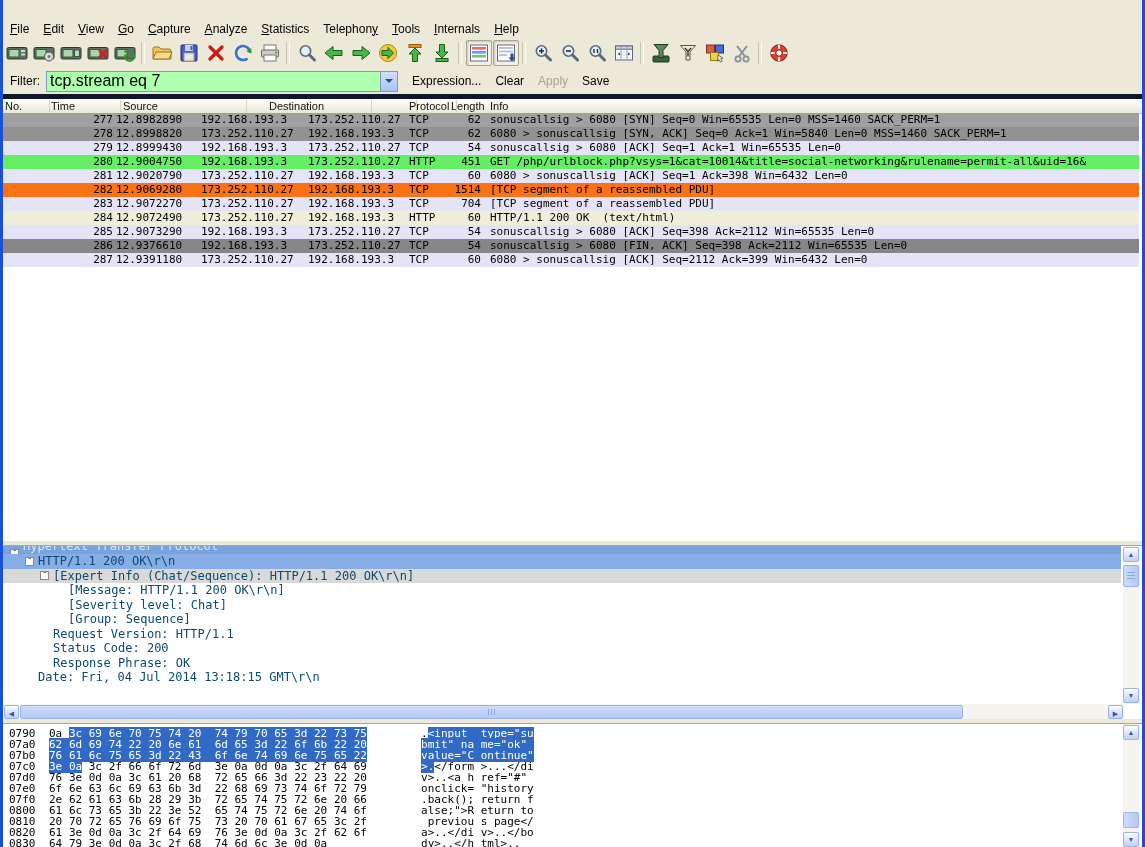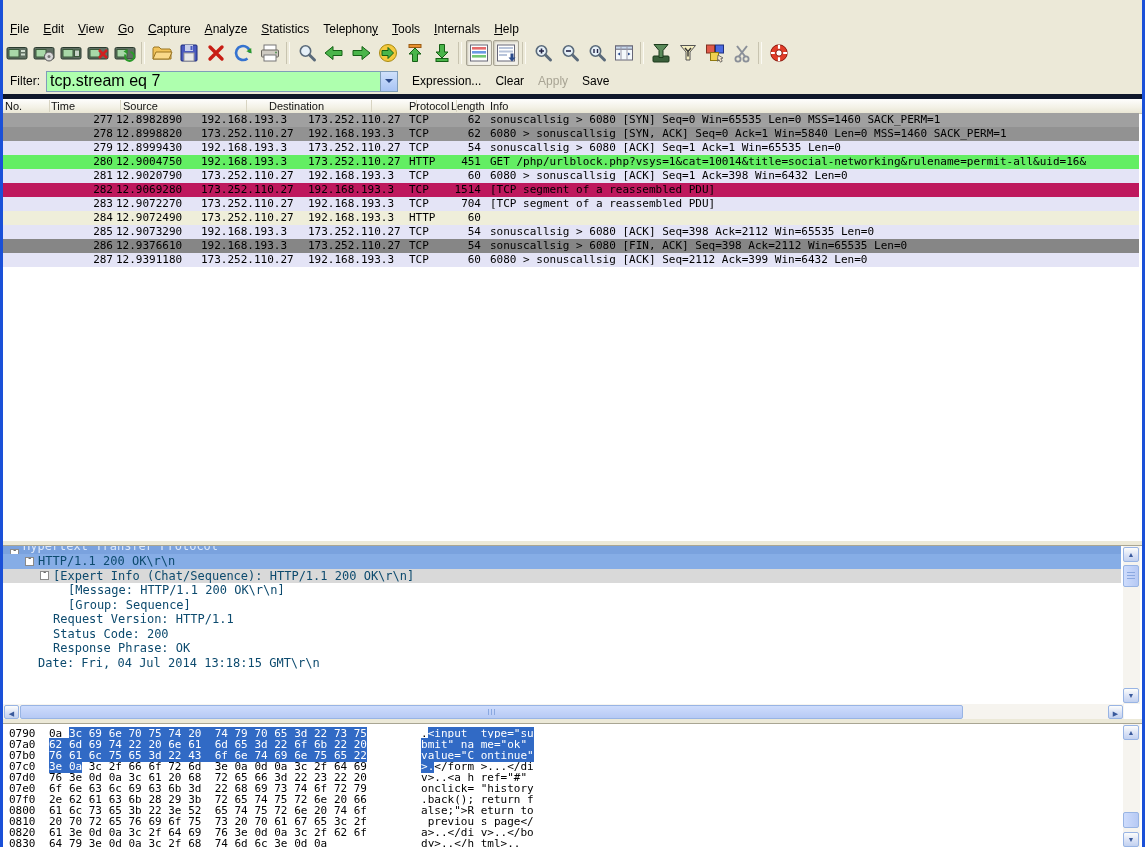--- a/index.html
+++ b/index.html
@@ -369,38 +369,39 @@
         <span class="hsep" style="left: 368px;"></span>
         <span class="hsep" style="left: 413px;"></span>
         <span class="hsep" style="left: 453px;"></span>
       </div>
     <div id="plist-rows">
         <div class="prow" style="top: 14px; background: rgb(160, 160, 160);"><span class="pc c-no">277</span><span class="pc c-time">12.8982890</span><span class="pc c-src">192.168.193.3</span><span class="pc c-dst">173.252.110.27</span><span class="pc c-proto">TCP</span><span class="pc c-len">62</span><span class="pc c-info">sonuscallsig &gt; 6080 [SYN] Seq=0 Win=65535 Len=0 MSS=1460 SACK_PERM=1</span></div>
         <div class="prow" style="top: 28px; background: rgb(146, 146, 146);"><span class="pc c-no">278</span><span class="pc c-time">12.8998820</span><span class="pc c-src">173.252.110.27</span><span class="pc c-dst">192.168.193.3</span><span class="pc c-proto">TCP</span><span class="pc c-len">62</span><span class="pc c-info">6080 &gt; sonuscallsig [SYN, ACK] Seq=0 Ack=1 Win=5840 Len=0 MSS=1460 SACK_PERM=1</span></div>
         <div class="prow" style="top: 42px; background: rgb(228, 228, 246);"><span class="pc c-no">279</span><span class="pc c-time">12.8999430</span><span class="pc c-src">192.168.193.3</span><span class="pc c-dst">173.252.110.27</span><span class="pc c-proto">TCP</span><span class="pc c-len">54</span><span class="pc c-info">sonuscallsig &gt; 6080 [ACK] Seq=1 Ack=1 Win=65535 Len=0</span></div>
         <div class="prow" style="top: 56px; background: rgb(99, 238, 99);"><span class="pc c-no">280</span><span class="pc c-time">12.9004750</span><span class="pc c-src">192.168.193.3</span><span class="pc c-dst">173.252.110.27</span><span class="pc c-proto">HTTP</span><span class="pc c-len">451</span><span class="pc c-info">GET /php/urlblock.php?vsys=1&amp;cat=10014&amp;title=social-networking&amp;rulename=permit-all&amp;uid=16&amp;</span></div>
         <div class="prow" style="top: 70px; background: rgb(228, 228, 246);"><span class="pc c-no">281</span><span class="pc c-time">12.9020790</span><span class="pc c-src">173.252.110.27</span><span class="pc c-dst">192.168.193.3</span><span class="pc c-proto">TCP</span><span class="pc c-len">60</span><span class="pc c-info">6080 &gt; sonuscallsig [ACK] Seq=1 Ack=398 Win=6432 Len=0</span></div>
-        <div class="prow" style="top: 84px; background: #be185d;"><span class="pc c-no">282</span><span class="pc c-time">12.9069280</span><span class="pc c-src">173.252.110.27</span><span class="pc c-dst">192.168.193.3</span><span class="pc c-proto">TCP</span><span class="pc c-len">1514</span><span class="pc c-info">[TCP segment of a reassembled PDU]</span></div>
+        <div class="prow" style="top: 84px; background: #f97316;"><span class="pc c-no">282</span><span class="pc c-time">12.9069280</span><span class="pc c-src">173.252.110.27</span><span class="pc c-dst">192.168.193.3</span><span class="pc c-proto">TCP</span><span class="pc c-len">1514</span><span class="pc c-info">[TCP segment of a reassembled PDU]</span></div>
         <div class="prow" style="top: 98px; background: rgb(228, 228, 246);"><span class="pc c-no">283</span><span class="pc c-time">12.9072270</span><span class="pc c-src">173.252.110.27</span><span class="pc c-dst">192.168.193.3</span><span class="pc c-proto">TCP</span><span class="pc c-len">704</span><span class="pc c-info">[TCP segment of a reassembled PDU]</span></div>
-        <div class="prow" style="top: 112px; background: rgb(239, 238, 218);"><span class="pc c-no">284</span><span class="pc c-time">12.9072490</span><span class="pc c-src">173.252.110.27</span><span class="pc c-dst">192.168.193.3</span><span class="pc c-proto">HTTP</span><span class="pc c-len">60</span></div>
+        <div class="prow" style="top: 112px; background: rgb(239, 238, 218);"><span class="pc c-no">284</span><span class="pc c-time">12.9072490</span><span class="pc c-src">173.252.110.27</span><span class="pc c-dst">192.168.193.3</span><span class="pc c-proto">HTTP</span><span class="pc c-len">60</span><span class="pc c-info">HTTP/1.1 200 OK  (text/html)</span></div>
         <div class="prow" style="top: 126px; background: rgb(228, 228, 246);"><span class="pc c-no">285</span><span class="pc c-time">12.9073290</span><span class="pc c-src">192.168.193.3</span><span class="pc c-dst">173.252.110.27</span><span class="pc c-proto">TCP</span><span class="pc c-len">54</span><span class="pc c-info">sonuscallsig &gt; 6080 [ACK] Seq=398 Ack=2112 Win=65535 Len=0</span></div>
         <div class="prow" style="top: 140px; background: rgb(134, 134, 134);"><span class="pc c-no">286</span><span class="pc c-time">12.9376610</span><span class="pc c-src">192.168.193.3</span><span class="pc c-dst">173.252.110.27</span><span class="pc c-proto">TCP</span><span class="pc c-len">54</span><span class="pc c-info">sonuscallsig &gt; 6080 [FIN, ACK] Seq=398 Ack=2112 Win=65535 Len=0</span></div>
         <div class="prow" style="top: 154px; background: rgb(228, 228, 246);"><span class="pc c-no">287</span><span class="pc c-time">12.9391180</span><span class="pc c-src">173.252.110.27</span><span class="pc c-dst">192.168.193.3</span><span class="pc c-proto">TCP</span><span class="pc c-len">60</span><span class="pc c-info">6080 &gt; sonuscallsig [ACK] Seq=2112 Ack=399 Win=6432 Len=0</span></div>
       </div>
     <div class="plist-vtrack"></div>
   </div>
 
   <div class="splitter s1"></div>
 
   <div class="details">
     <div id="details-rows">
         <div class="drow seldim clip"><span class="exp" style="left: 7px;"></span><span class="dtext" style="left: 20px;">Hypertext Transfer Protocol</span></div>
         <div class="drow sel"><span class="exp" style="left: 22px;"></span><span class="dtext" style="left: 35px;">HTTP/1.1 200 OK\r\n</span></div>
         <div class="drow expert"><span class="exp" style="left: 37px;"></span><span class="dtext" style="left: 50px;">[Expert Info (Chat/Sequence): HTTP/1.1 200 OK\r\n]</span></div>
         <div class="drow"><span class="dtext" style="left: 65px;">[Message: HTTP/1.1 200 OK\r\n]</span></div>
+        <div class="drow"><span class="dtext" style="left: 65px;">[Severity level: Chat]</span></div>
         <div class="drow"><span class="dtext" style="left: 65px;">[Group: Sequence]</span></div>
         <div class="drow"><span class="dtext" style="left: 50px;">Request Version: HTTP/1.1</span></div>
         <div class="drow"><span class="dtext" style="left: 50px;">Status Code: 200</span></div>
         <div class="drow"><span class="dtext" style="left: 50px;">Response Phrase: OK</span></div>
         <div class="drow"><span class="dtext" style="left: 35px;">Date: Fri, 04 Jul 2014 13:18:15 GMT\r\n</span></div>
       </div>
     <div class="strack details-hscroll">
       <span class="sbtn left" style="left:1px;top:1px;width:15px;height:14px;"></span>
       <span class="sthumb h" style="left:17px;top:1px;width:943px;height:14px;">
           <span class="grip-h"></span>

